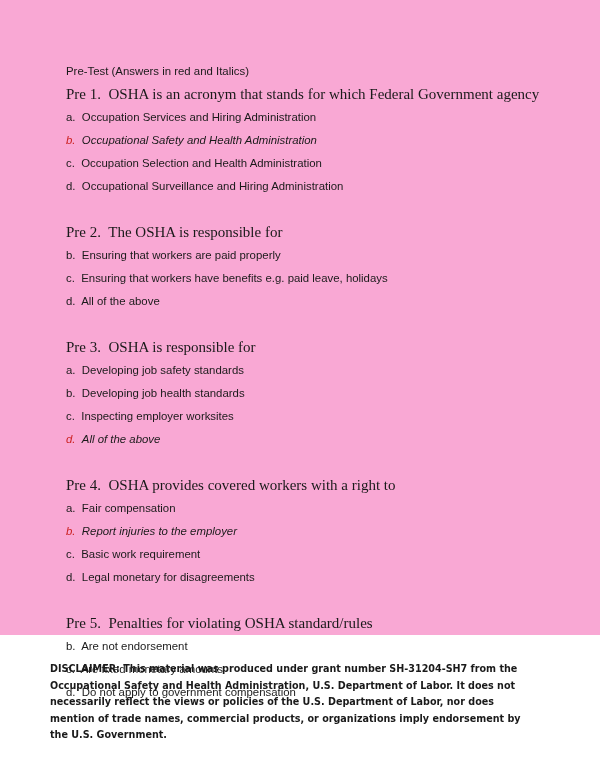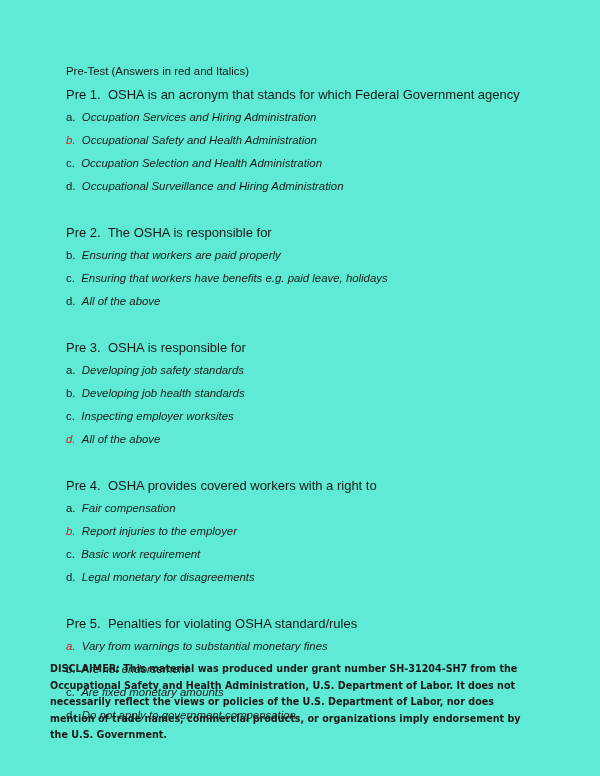--- a/index.html
+++ b/index.html
@@ -15,22 +15,22 @@
     font-family: "Liberation Sans", sans-serif;
     color: #1a1a1a;
     -webkit-font-smoothing: antialiased;
   }
 
   .page {
     position: absolute;
     left: 0;
     top: 0;
     width: 600px;
-    height: 776px;
-    background: #5eead4;
+    height: 635px;
+    background: #f9a8d4;
   }
 
   
   .quiz {
     position: absolute;
     left: 66px;
     top: 60px;
     width: 480px;
   }
 
@@ -42,40 +42,40 @@
   }
 
   .qblock {
     margin-top: 0;
   }
   .qblock + .qblock {
     margin-top: 23px;   
   }
 
   .q-stem {
-    font-size: 13px;
+    font-size: 15px;
     line-height: 23px;
     color: #1a1a1a;
     white-space: pre;
+    font-family: Liberation Serif, serif;
   }
 
   .opt {
     font-size: 11.4px;
     line-height: 23px;
     color: #1a1a1a;
     white-space: pre;
     display: block;
   }
 
   .opt .marker {
     display: inline;
   }
   .opt .otext {
     display: inline;
-    font-style: italic;
   }
 
   
   .opt.correct .marker {
     color: #cc2020;
     font-style: italic;
   }
   .opt.correct .otext {
     font-style: italic;
     color: #1a1a1a;
@@ -126,21 +126,20 @@
         </div>
         <div class="qblock">
           <div class="q-stem">Pre 4.  OSHA provides covered workers with a right to</div>
           <div class="opt"><span class="marker">a.</span>  <span class="otext">Fair compensation</span></div>
           <div class="opt correct"><span class="marker">b.</span>  <span class="otext">Report injuries to the employer</span></div>
           <div class="opt"><span class="marker">c.</span>  <span class="otext">Basic work requirement</span></div>
           <div class="opt"><span class="marker">d.</span>  <span class="otext">Legal monetary for disagreements</span></div>
         </div>
         <div class="qblock">
           <div class="q-stem">Pre 5.  Penalties for violating OSHA standard/rules</div>
-          <div class="opt correct"><span class="marker">a.</span>  <span class="otext">Vary from warnings to substantial monetary fines</span></div>
           <div class="opt"><span class="marker">b.</span>  <span class="otext">Are not endorsement</span></div>
           <div class="opt"><span class="marker">c.</span>  <span class="otext">Are fixed monetary amounts</span></div>
           <div class="opt"><span class="marker">d.</span>  <span class="otext">Do not apply to government compensation</span></div>
         </div>
       </div>
   </div>
 
   <div class="disclaimer">DISCLAIMER: This material was produced under grant number SH-31204-SH7 from the Occupational Safety and Health Administration, U.S. Department of Labor. It does not necessarily reflect the views or policies of the U.S. Department of Labor, nor does mention of trade names, commercial products, or organizations imply endorsement by the U.S. Government.</div>
 
 </div>

